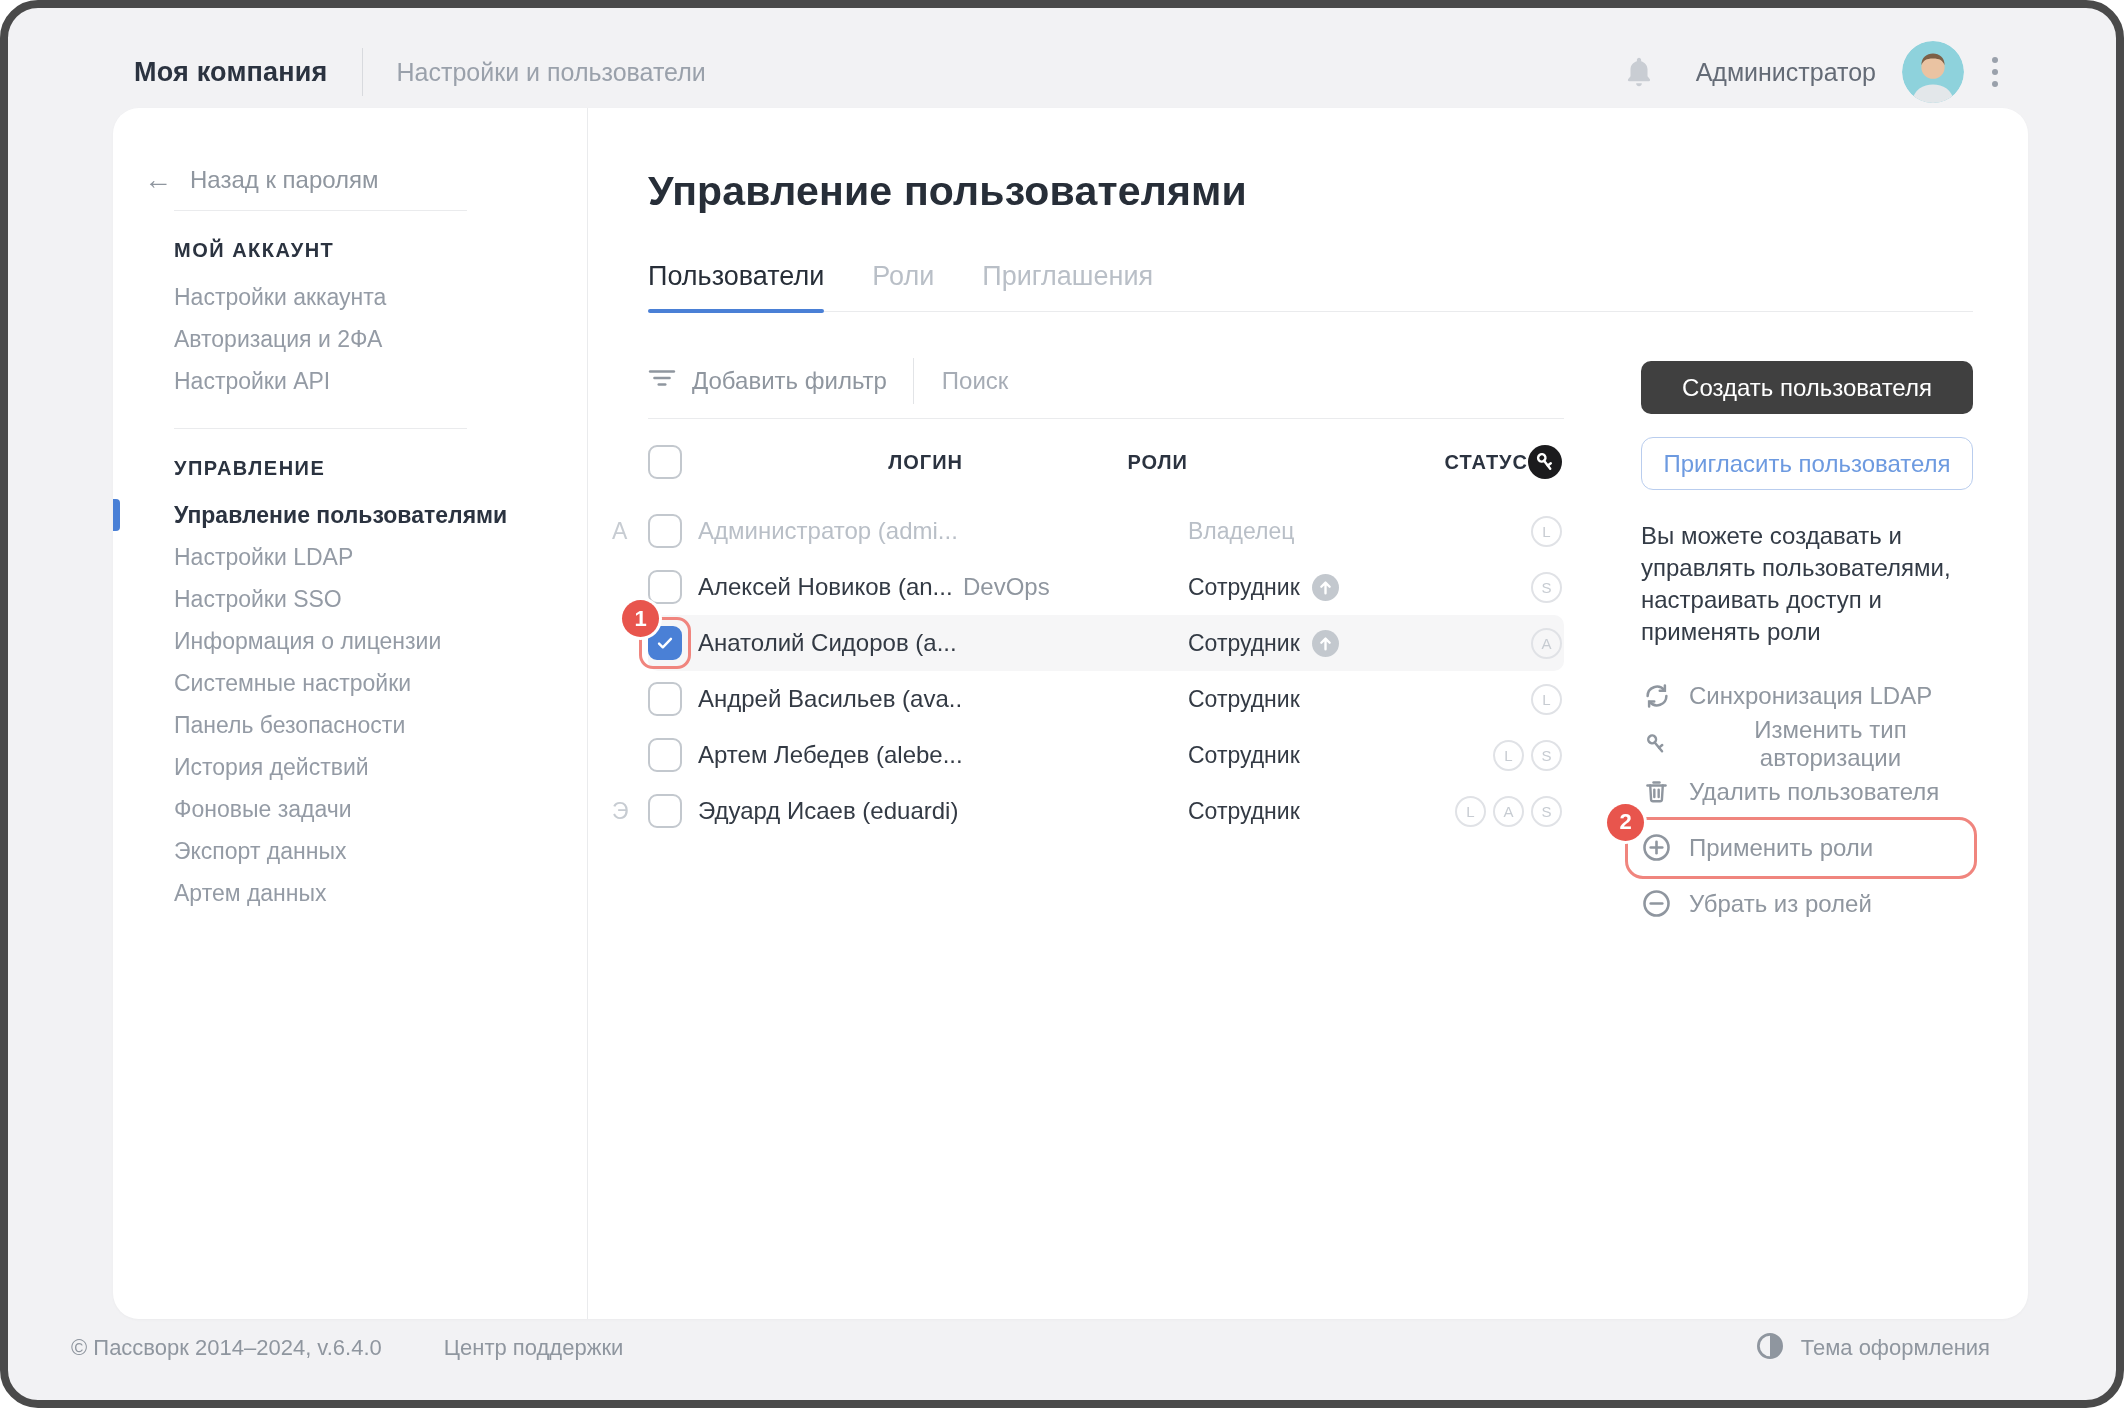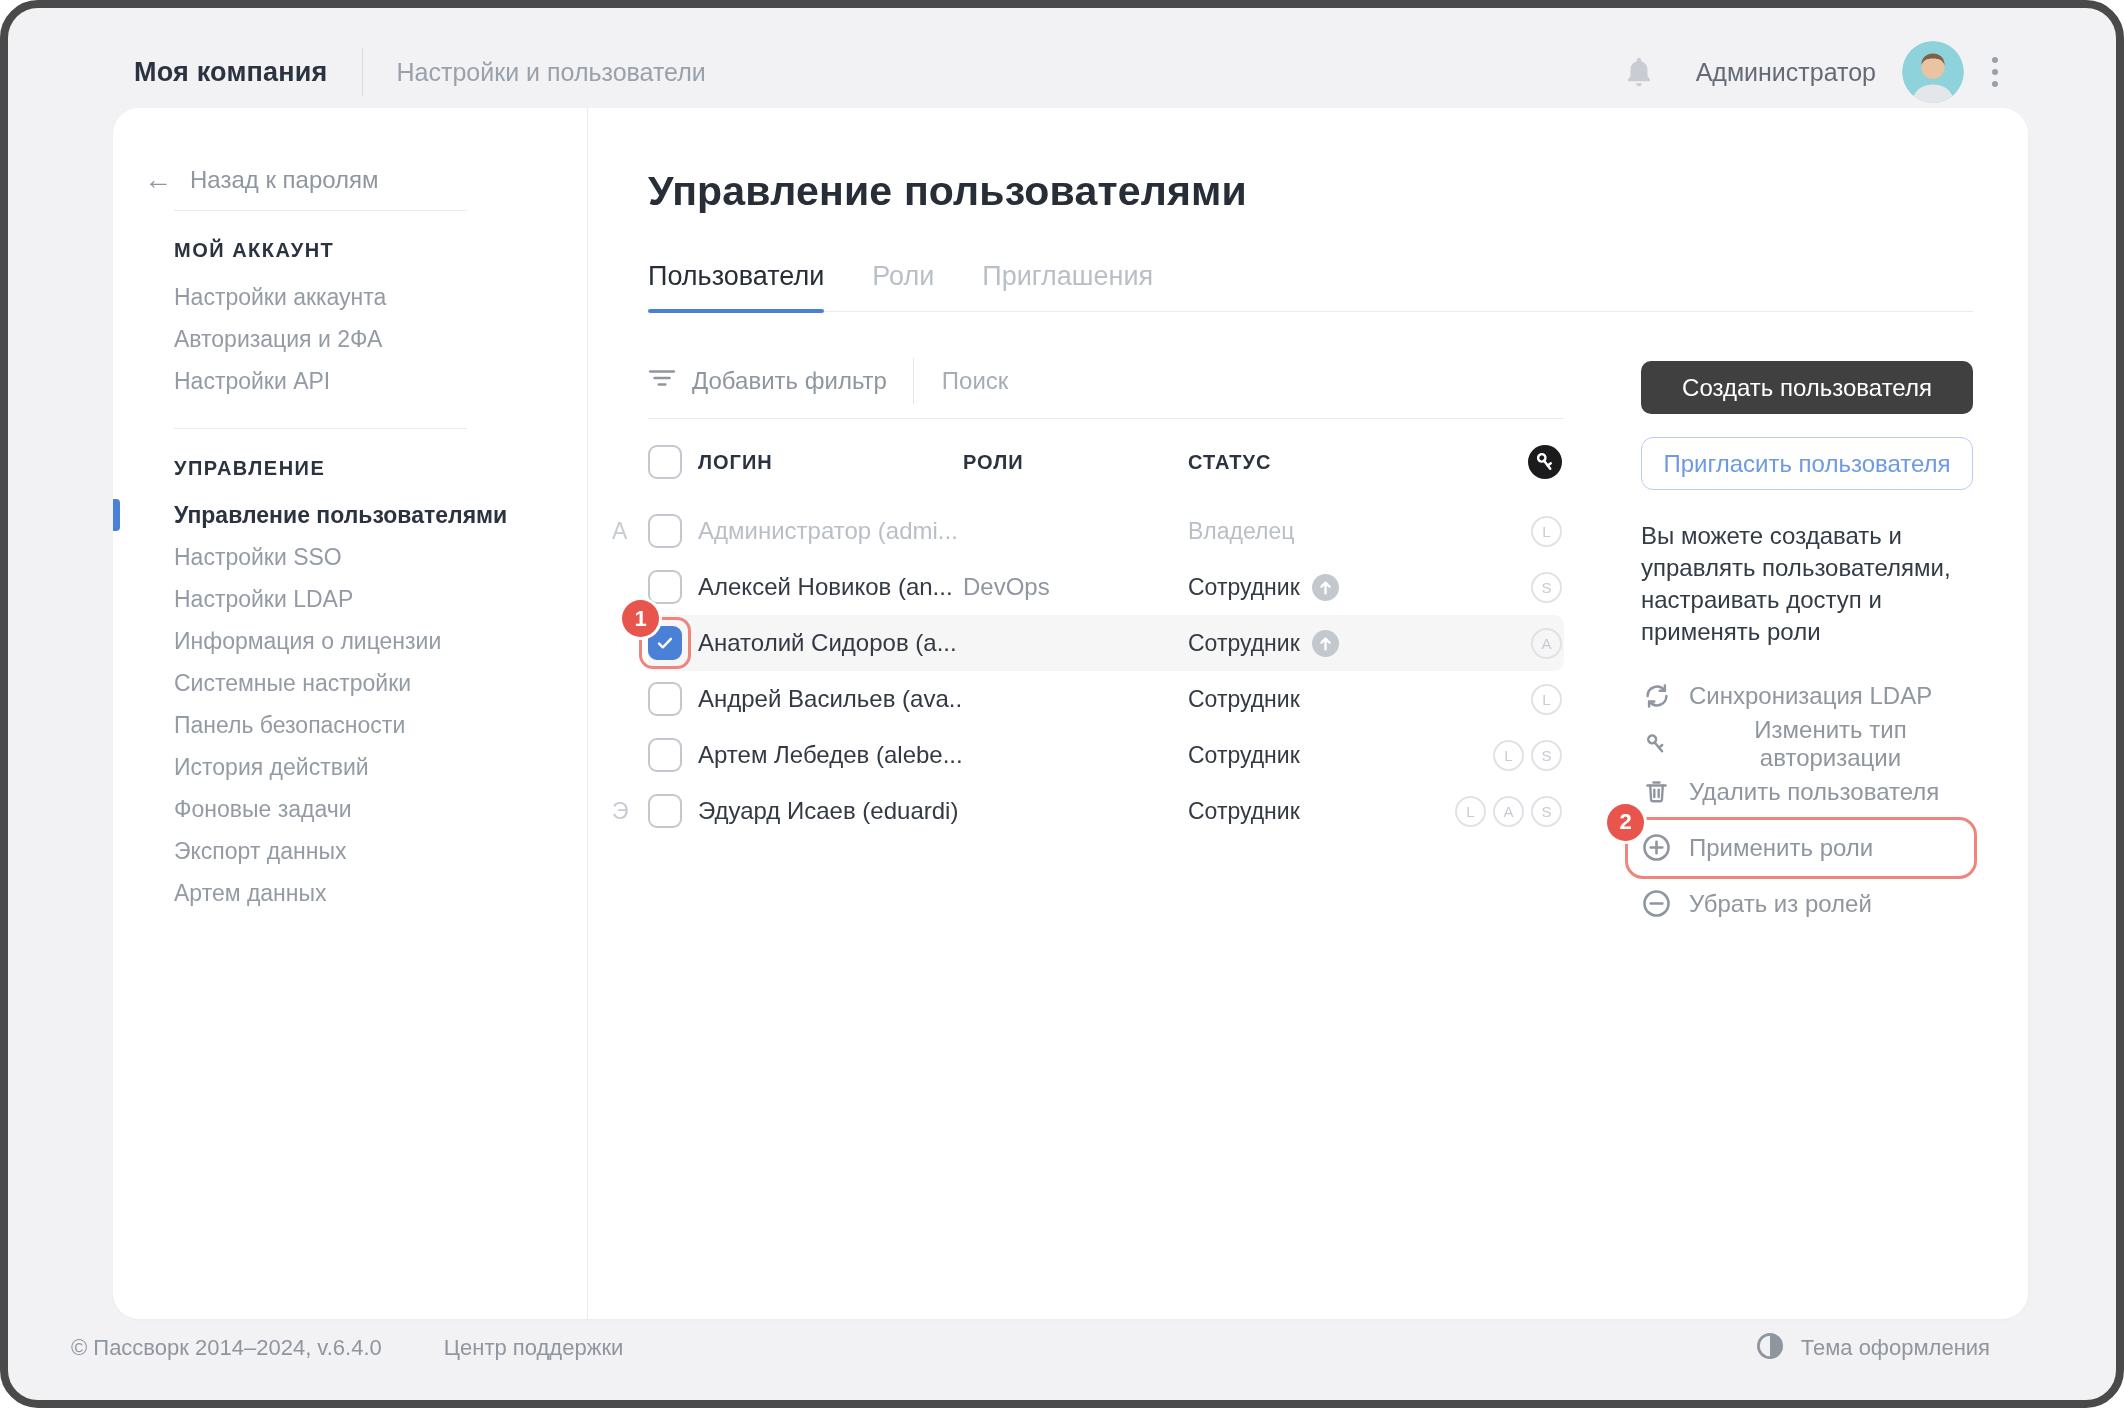--- a/index.html
+++ b/index.html
@@ -58,21 +58,21 @@
   .filter-row { display:flex; align-items:center; margin-top:46px; height:46px; }
   .filter-btn { display:flex; align-items:center; gap:16px; font-size:24px;
     color:#8f969f; cursor:pointer; }
   .filter-sep { width:1px; height:46px; background:#e2e4e7; margin:0 28px 0 26px; }
   .search-input { border:none; outline:none; font-size:24px; color:#3a414c;
     background:transparent; width:300px; font-family:inherit; }
   .search-input::placeholder { color:#a6acb5; }
   .table-divider { height:1px; background:#eaebed; margin-top:14px; }
 
   .thead { display:grid; grid-template-columns:50px 265px 225px 1fr auto;
-    align-items:center; padding:26px 0 24px 0; }
+    align-items:center; padding:26px 0 24px 0;text-align:right; }
   .th { font-size:20px; font-weight:bold; color:#2b3340; letter-spacing:1px; }
   .th-key { justify-self:end; margin-right:2px; display:flex; }
 
   .rows { }
   .row { position:relative; display:grid; grid-template-columns:50px 265px 225px 1fr auto;
     align-items:center; height:56px; border-radius:10px; }
   .row.selected { background:#f6f6f7; }
   .group-letter { position:absolute; left:-36px; font-size:23px; color:#c7ccd2; }
   .cb { width:34px; height:34px; border:2px solid #c3c8ce; border-radius:9px;
     background:#fff; cursor:pointer; display:flex; align-items:center; justify-content:center; }
@@ -170,22 +170,22 @@
           <div class="side-heading">МОЙ АККАУНТ</div>
           <ul class="side-list">
             <li>Настройки аккаунта</li>
             <li>Авторизация и 2ФА</li>
             <li>Настройки API</li>
           </ul>
           <div class="side-divider" style="margin-top: 26px;"></div>
           <div class="side-heading">УПРАВЛЕНИЕ</div>
           <ul class="side-list">
             <li class="active">Управление пользователями</li>
+            <li>Настройки LDAP</li>
             <li>Настройки SSO</li>
-            <li>Настройки LDAP</li>
             <li>Информация о лицензии</li>
             <li>Системные настройки</li>
             <li>Панель безопасности</li>
             <li>История действий</li>
             <li>Фоновые задачи</li>
             <li>Экспорт данных</li>
             <li>Артем данных</li>
           </ul>
         </div>
     </nav>

